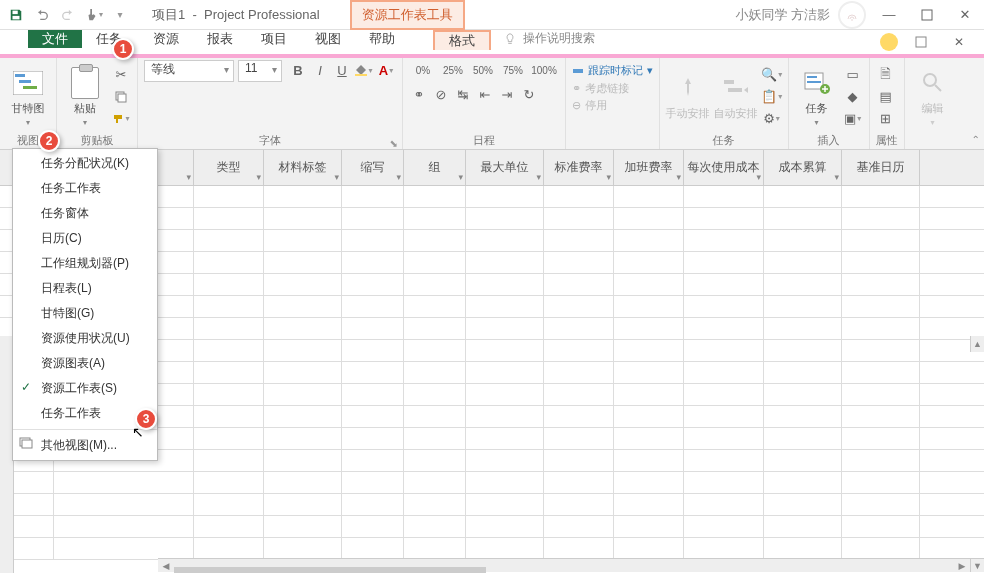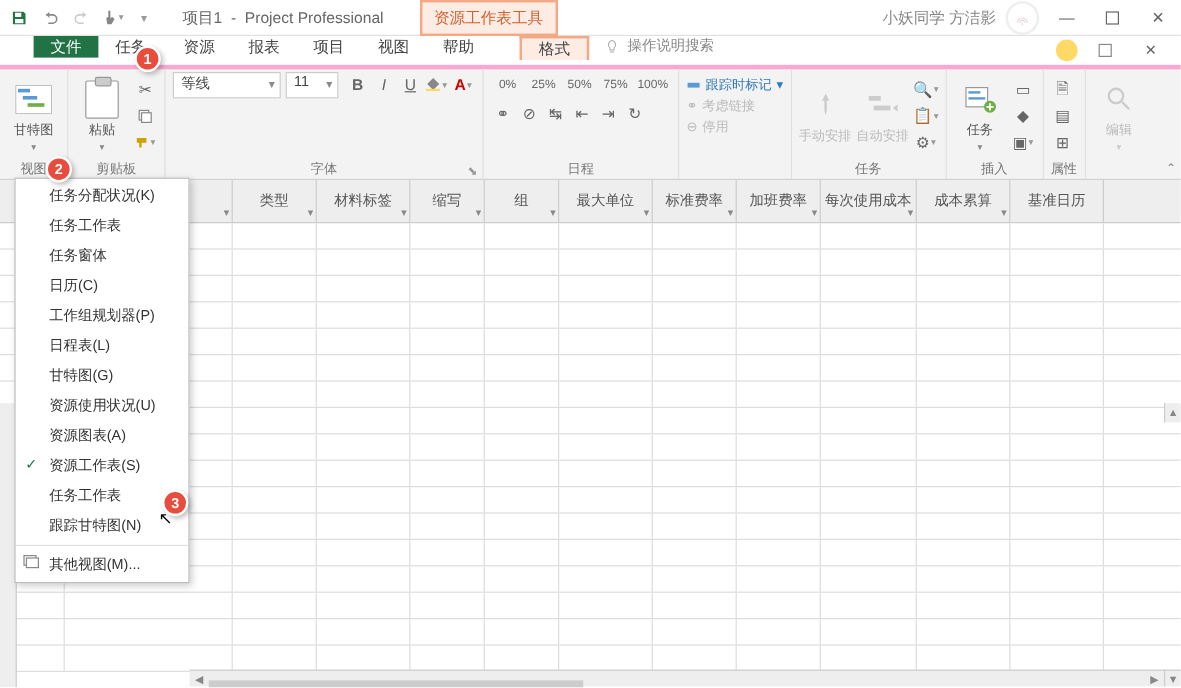--- a/index.html
+++ b/index.html
@@ -677,21 +677,20 @@
   <div class="menu-item">任务工作表</div>
   <div class="menu-item">任务窗体</div>
   <div class="menu-item">日历(C)</div>
   <div class="menu-item">工作组规划器(P)</div>
   <div class="menu-item">日程表(L)</div>
   <div class="menu-item">甘特图(G)</div>
   <div class="menu-item">资源使用状况(U)</div>
   <div class="menu-item">资源图表(A)</div>
   <div class="menu-item"><span class="chk">✓</span><span>资源工作表(S)</span></div>
   <div class="menu-item">任务工作表</div>
-  <div class="menu-item">跟踪甘特图(N)</div>
   <div class="menu-sep"></div>
   <div class="menu-item"><svg class="ic" viewBox="0 0 14 14">
         <rect x="1" y="2" width="10" height="8" fill="none" stroke="#888"></rect>
         <rect x="3" y="4" width="10" height="8" fill="#fff" stroke="#888"></rect>
       </svg><span>其他视图(M)...</span></div>
 </div>
 
 <div class="badge" style="left:112px;top:38px">1</div>
 <div class="badge" style="left:38px;top:130px">2</div>
 <div class="badge" style="left:135px;top:408px">3</div>

